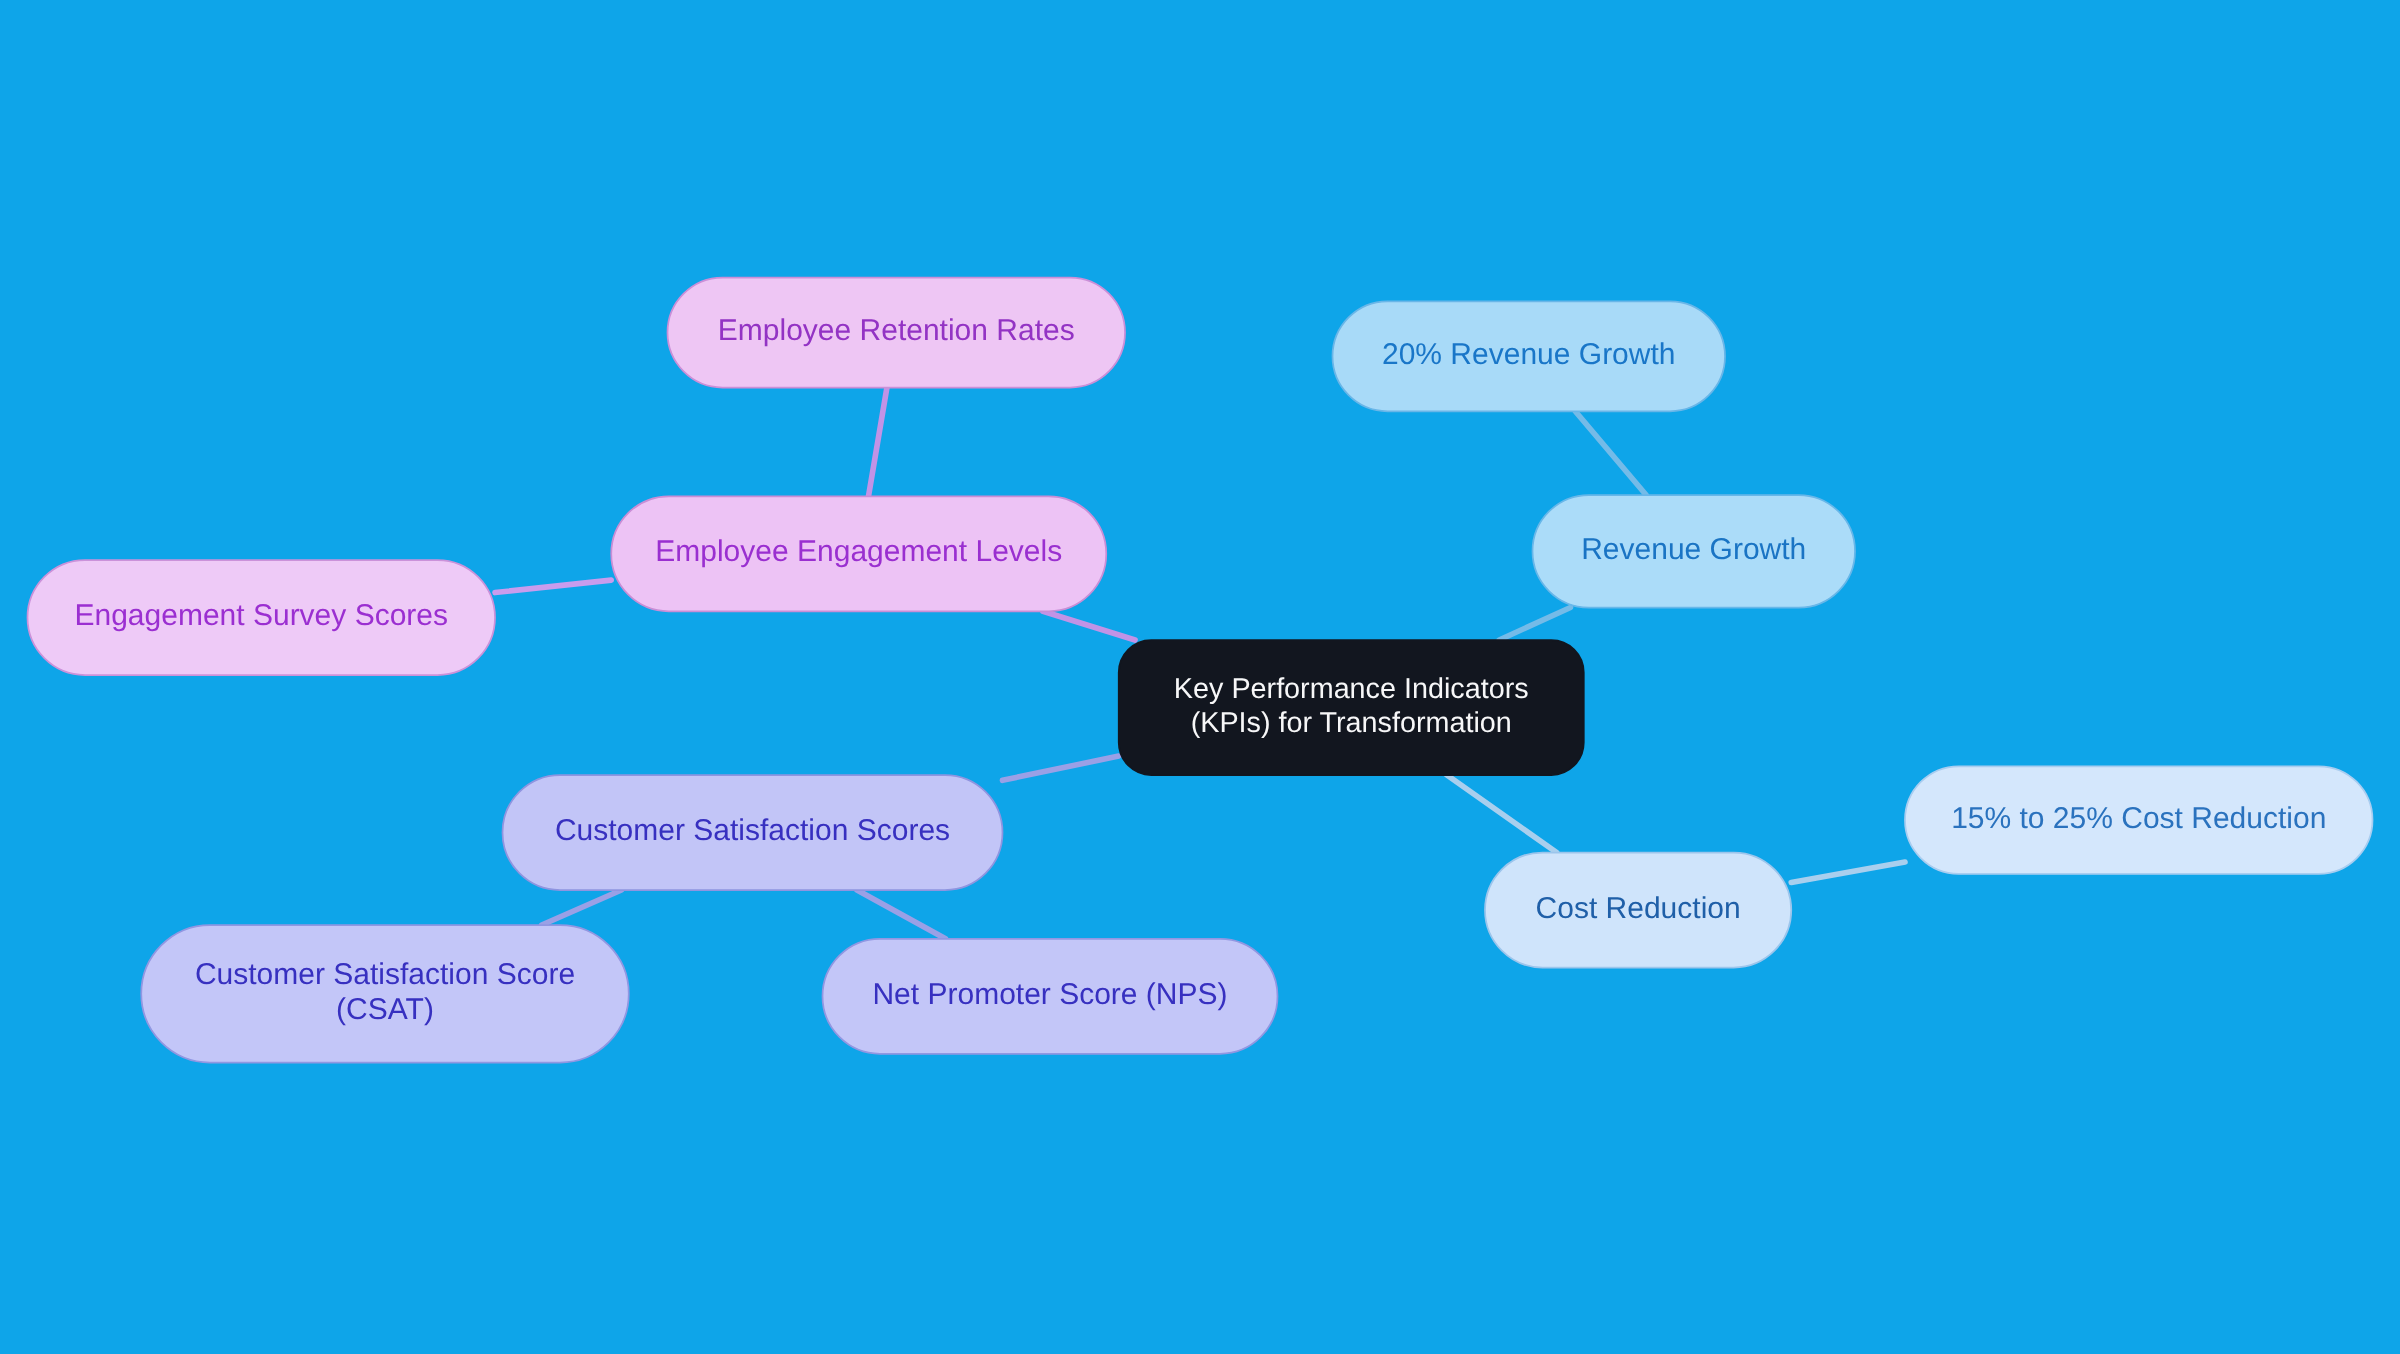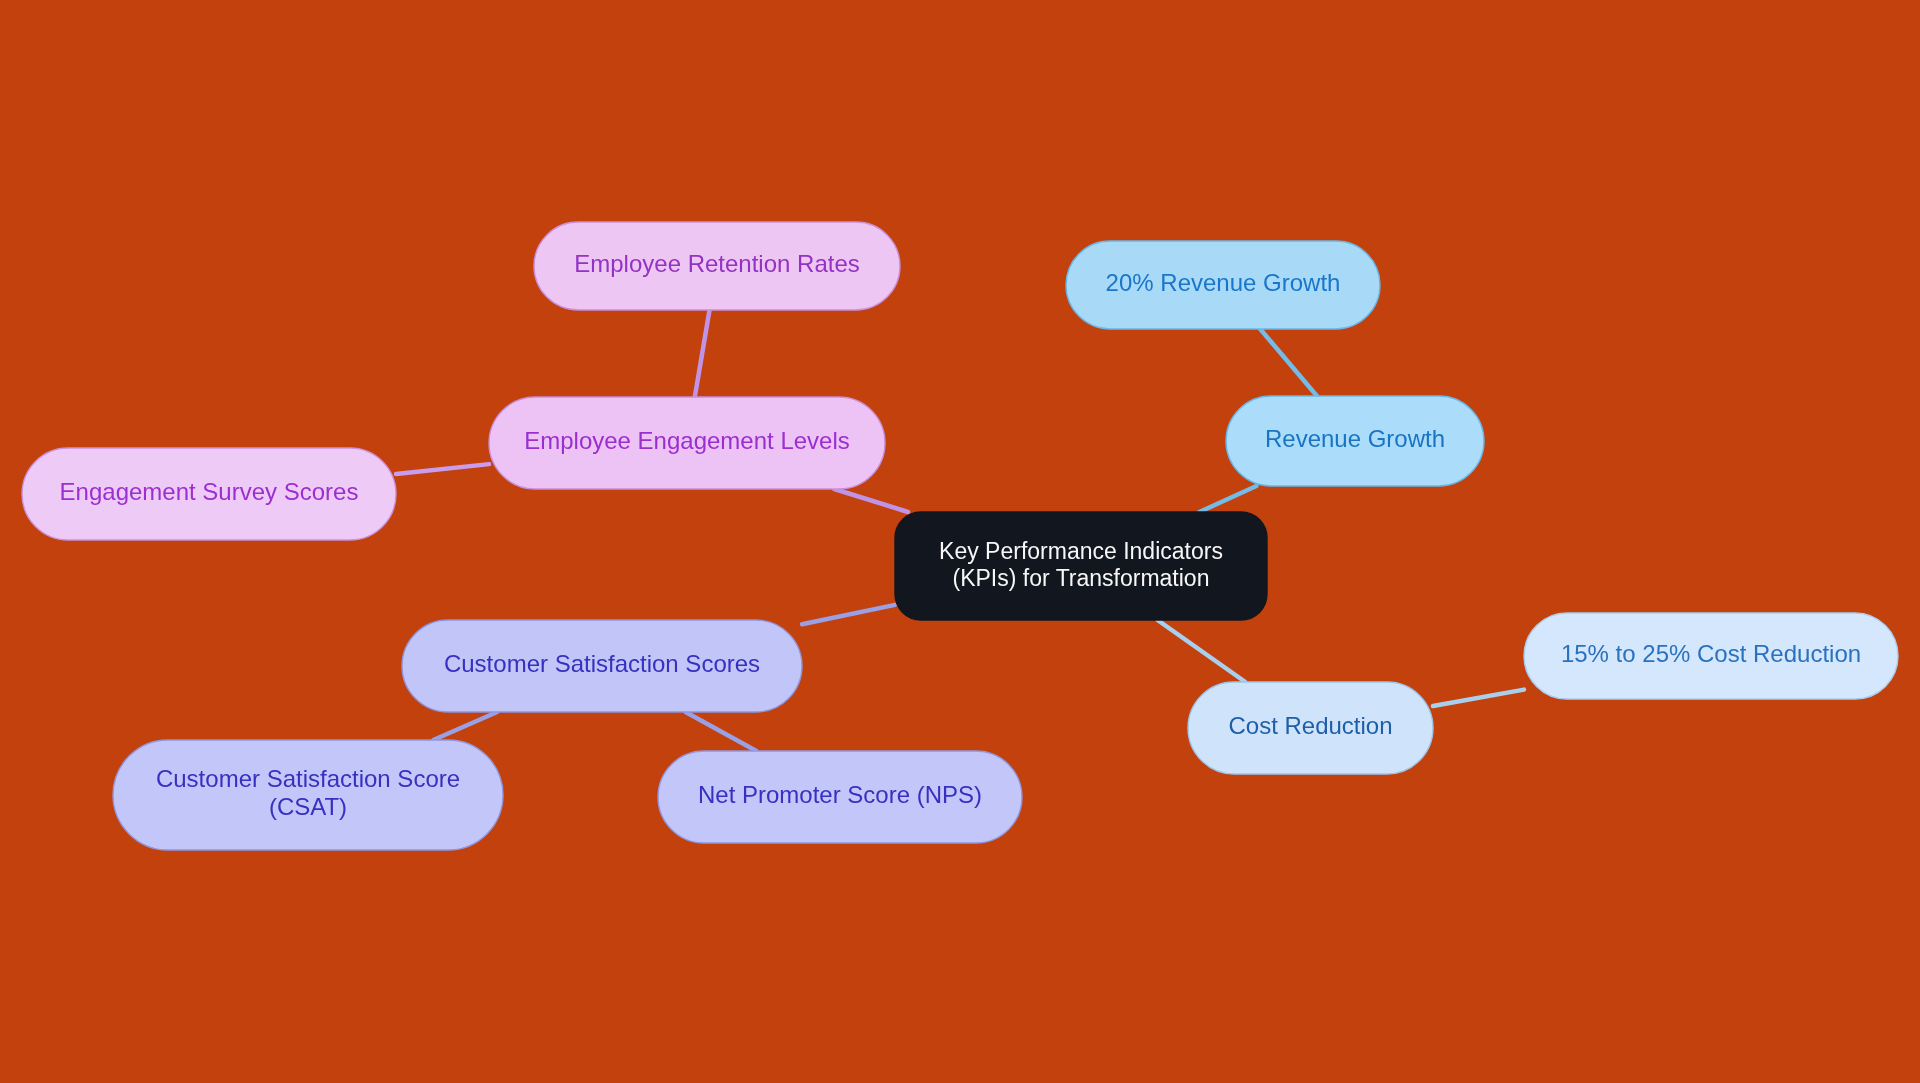--- a/index.html
+++ b/index.html
@@ -44,21 +44,21 @@
     font-size: 23px;
     fill: #f7f7f8;
   }
   .branch-label {
     font-size: 24px;
   }
 </style>
 </head>
 <body>
 
-<div id="mindmap-root" style="background: #c2410c;">
+<div id="mindmap-root" style="background: #0ea5e9;">
   <svg id="mindmap-svg" viewBox="0 0 1920 1083">
     <g id="edges-layer">
         <path d="M 908.0243902439024 512 L 834.349593495935 489" class="edge-path" stroke="#c193e6" stroke-width="4.5"></path>
         <path d="M 694.7966101694915 397 L 709.542372881356 310" class="edge-path" stroke="#c193e6" stroke-width="4.5"></path>
         <path d="M 489 464.1255230125523 L 396 474.04811715481173" class="edge-path" stroke="#c99ced" stroke-width="4.5"></path>
         <path d="M 895 604.8308977035491 L 802 624.2463465553236" class="edge-path" stroke="#9aa0e6" stroke-width="4.5"></path>
         <path d="M 497.1627906976744 712 L 433.3488372093023 740" class="edge-path" stroke="#9aa0e6" stroke-width="4.5"></path>
         <path d="M 685.5725190839695 712 L 756.4274809160305 751" class="edge-path" stroke="#9aa0e6" stroke-width="4.5"></path>
         <path d="M 1199.368 512 L 1256.36 486" class="edge-path" stroke="#74bbe8" stroke-width="4.5"></path>
         <path d="M 1316.923076923077 396 L 1260.2307692307693 329" class="edge-path" stroke="#74bbe8" stroke-width="4.5"></path>

